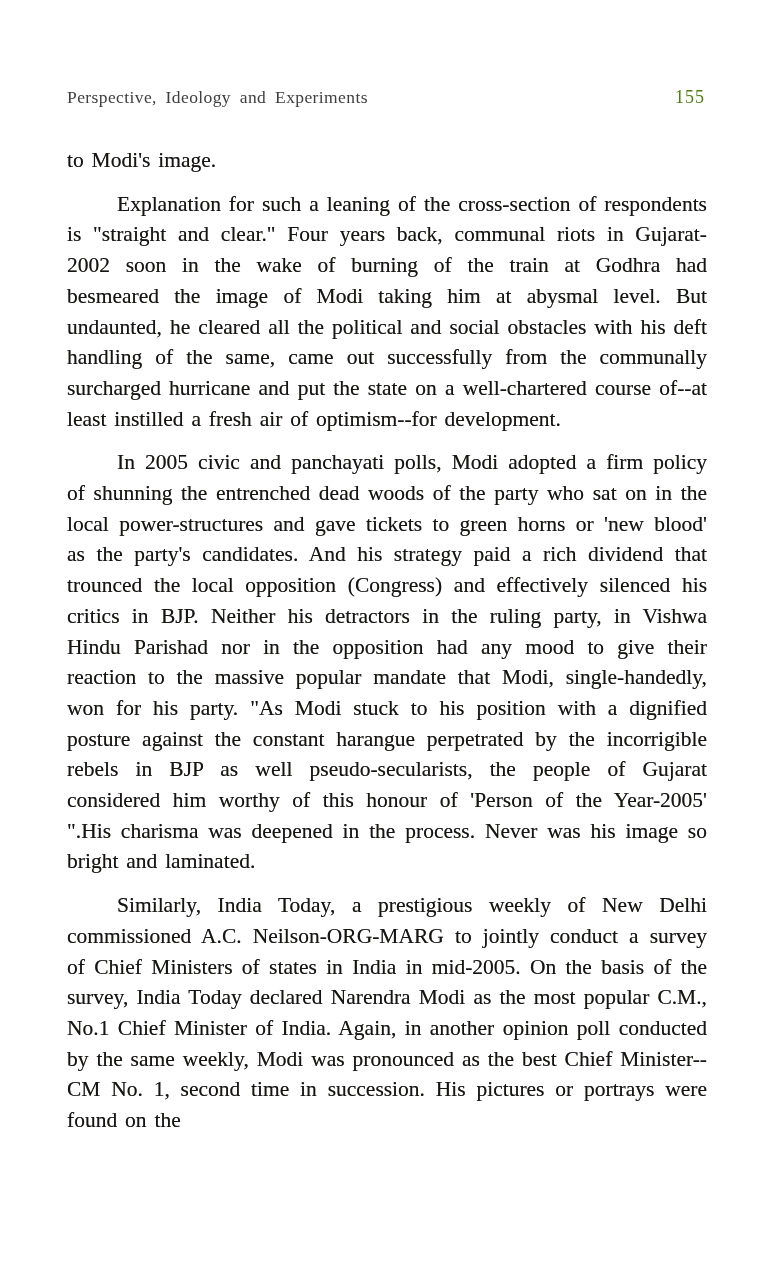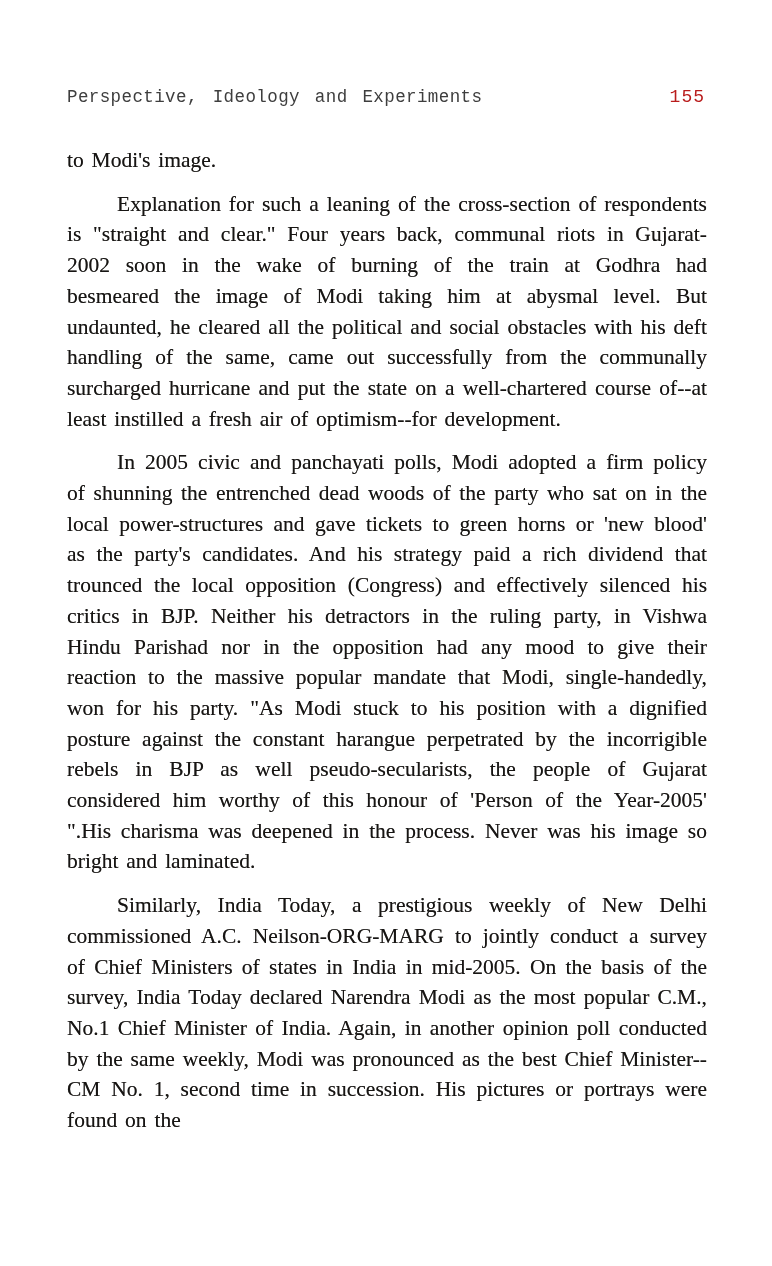--- a/index.html
+++ b/index.html
@@ -15,30 +15,30 @@
     overflow: hidden;
   }
   .running-header {
     position: absolute;
     top: 87px;
     left: 67px;
     width: 638px;
     display: flex;
     justify-content: space-between;
     align-items: baseline;
-    font-family: Liberation Mono, monospace;
+    font-family: Liberation Serif, serif;
     font-size: 17.5px;
     color: #3e3e3e;
     letter-spacing: 0.4px;
     word-spacing: 4px;
     gap: 20px;
   }
   .running-header .page-num {
     font-size: 18px;
-    color: #b91c1c;
+    color: #4d7c0f;
     letter-spacing: 1px;
   }
   .body-text {
     position: absolute;
     top: 132px;
     left: 67px;
     width: 640px;
     font-family: "Liberation Serif", "DejaVu Serif", serif;
     font-size: 21.5px;
     line-height: 30.7px;

